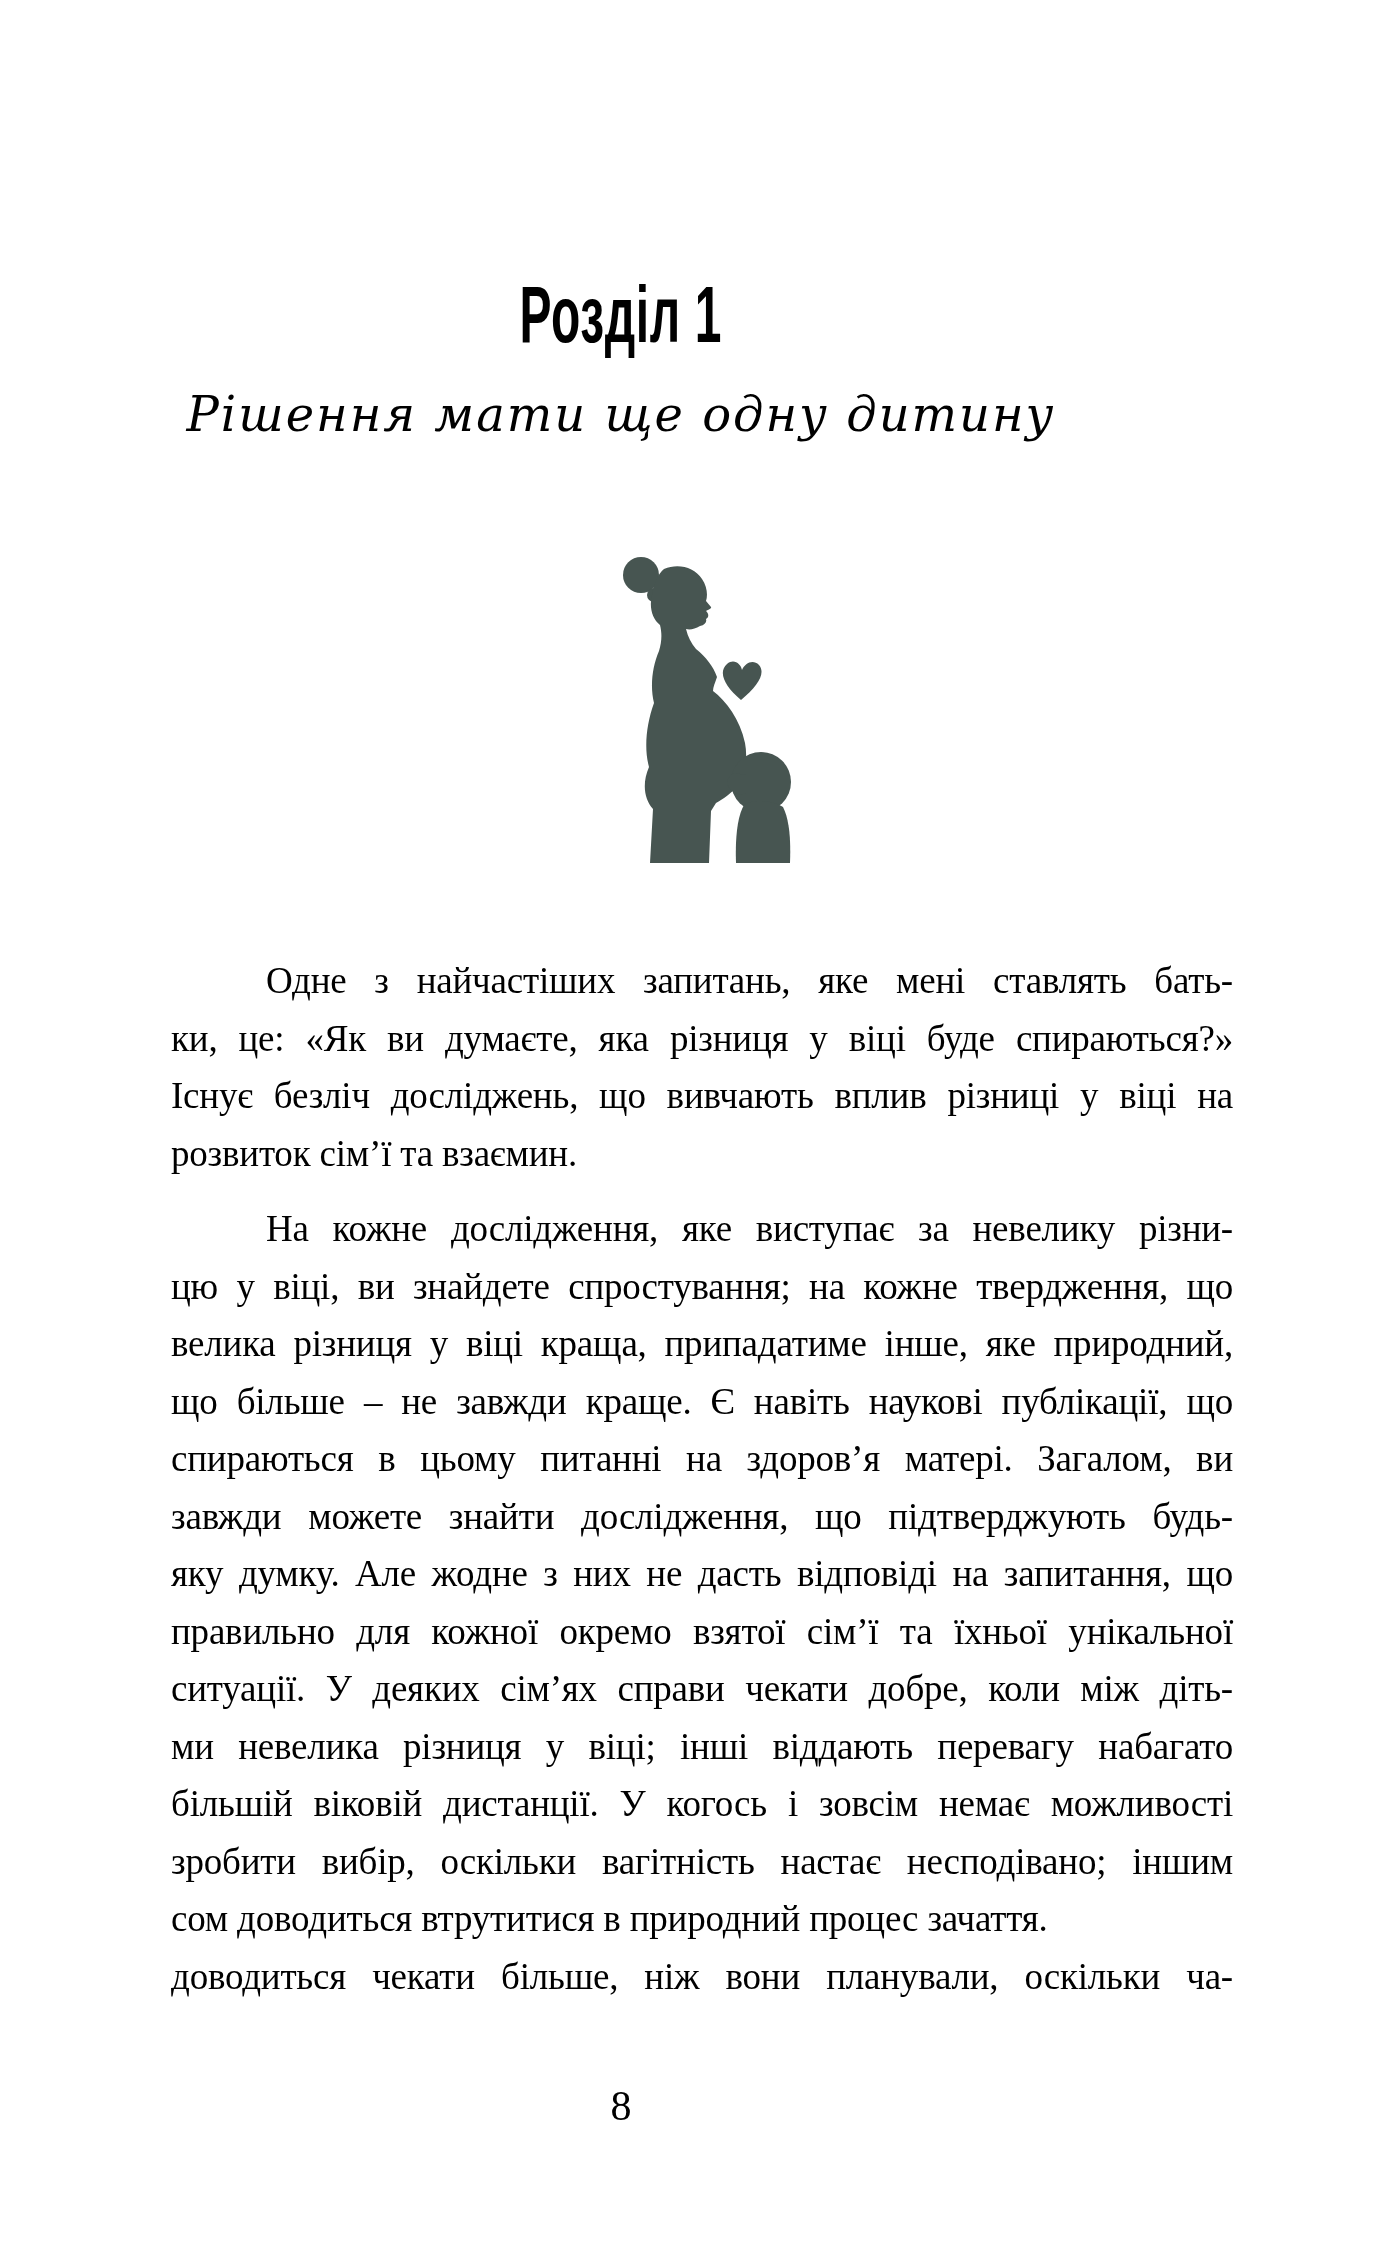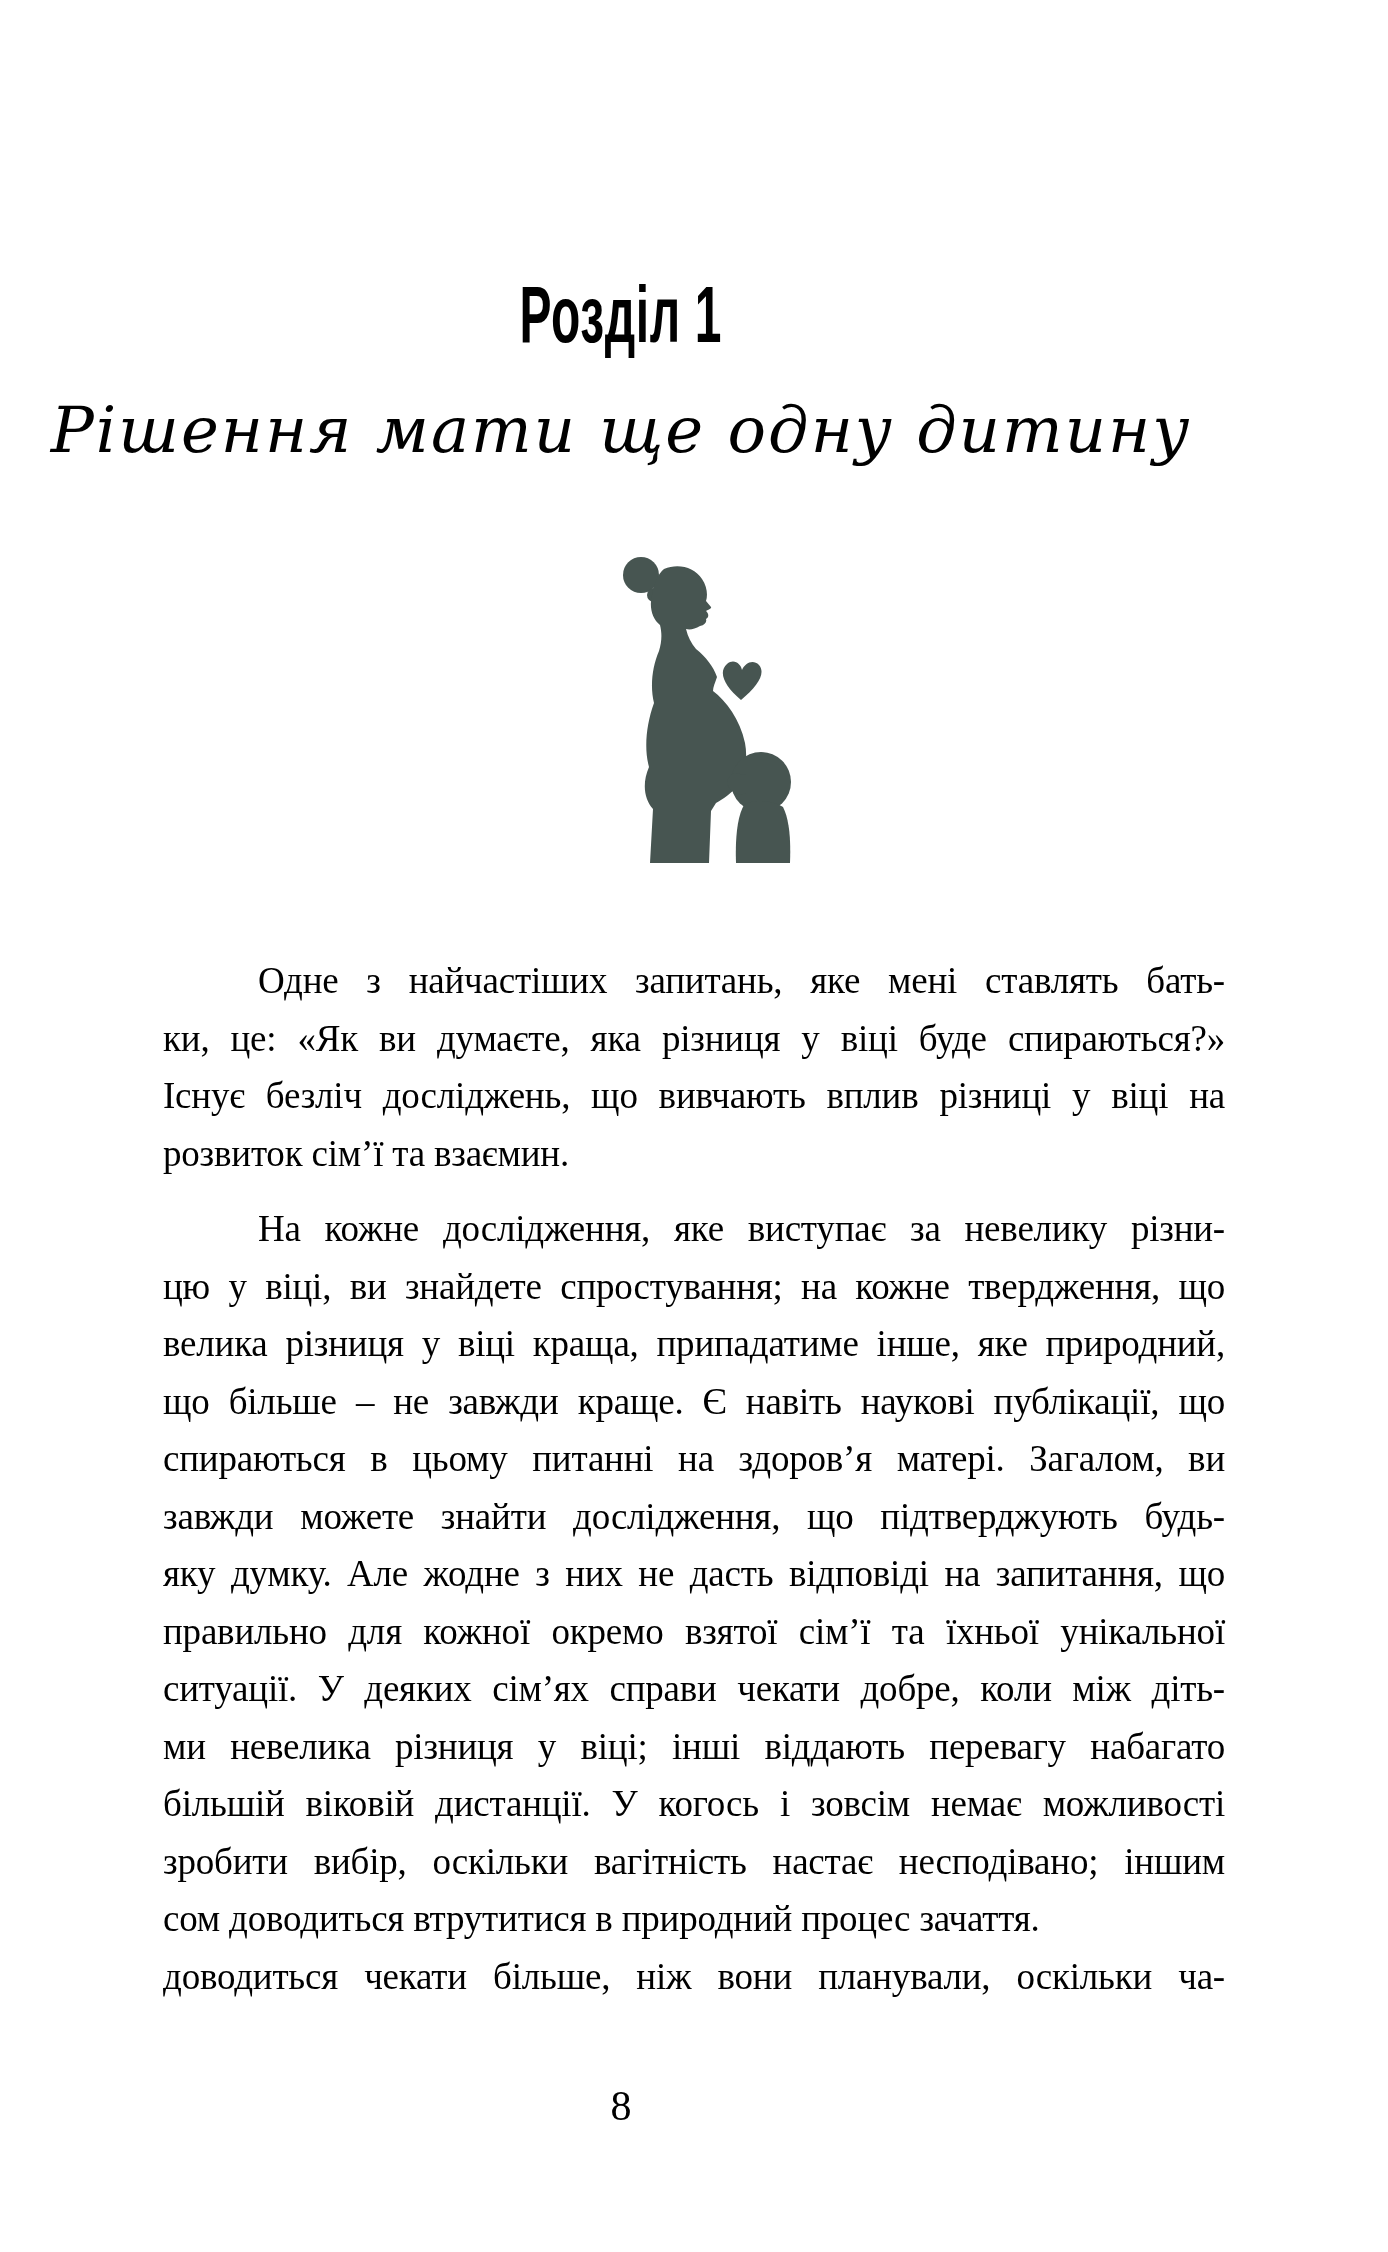--- a/index.html
+++ b/index.html
@@ -25,42 +25,42 @@
     white-space: nowrap;
   }
   .chapter-title .squeeze {
     display: inline-block;
     transform: scaleX(0.60);
     transform-origin: 50% 50%;
     letter-spacing: 1px;
   }
   .chapter-subtitle {
     position: absolute;
-    top: 382px;
+    top: 366px;
     left: 0;
     width: 100%;
     text-align: center;
     font-family: "DejaVu Serif", serif;
     font-style: italic;
-    font-size: 64px;
+    font-size: 48px;
     line-height: 96px;
     letter-spacing: 2px;
     white-space: nowrap;
   }
   .illustration {
     position: absolute;
     top: 553px;
     left: 594px;
     width: 200px;
     height: 310px;
   }
   .body-text {
     position: absolute;
     top: 952px;
-    left: 163px;
+    left: 171px;
     width: 1062px;
     font-size: 37px;
     line-height: 57.5px;
     letter-spacing: -0.2px;
   }
   .para { margin: 0; }
   .para + .para { margin-top: 18px; }
   .line {
     text-align: justify;
     text-align-last: justify;

